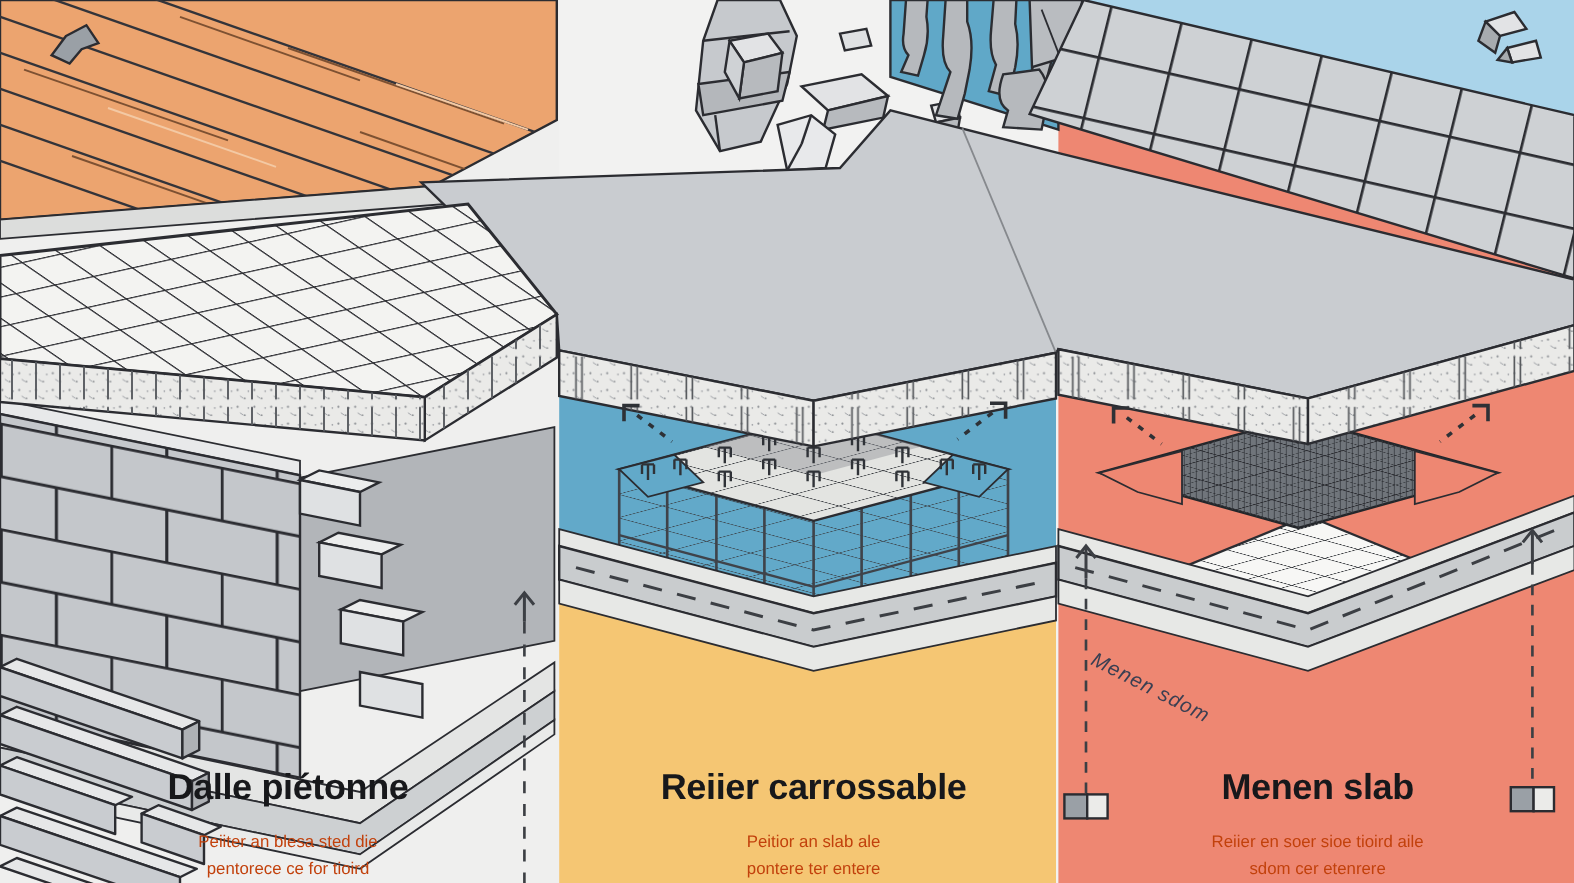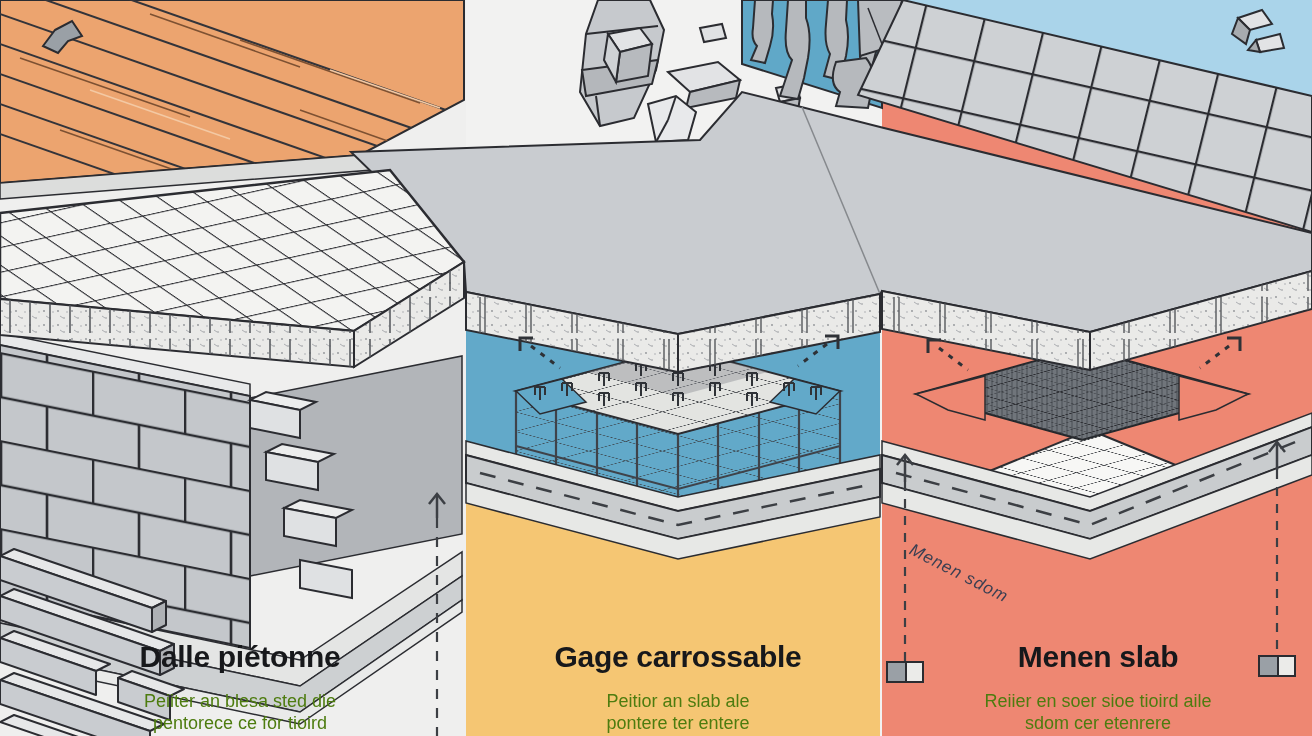--- a/index.html
+++ b/index.html
@@ -1,21 +1,21 @@
 <!DOCTYPE html>
 <html><head>
 <meta charset="utf-8">
 <style>
   html,body{margin:0;padding:0;background:#ffffff;}
   .scene{position:relative;width:1312px;height:736px;overflow:hidden;background:#efefee;
          font-family:"Liberation Sans",sans-serif;}
   .scene svg{position:absolute;left:0;top:0;}
   .panel-label{position:absolute;top:612px;text-align:center;margin-top:28px;}
   .panel-label h2{margin:0 0 16px 0;font-size:30px;font-weight:700;letter-spacing:-0.3px;color:#17181b;}
-  .panel-label p{margin:0;font-size:18px;line-height:22px;color:#4d7c0f;}
+  .panel-label p{margin:0;font-size:14px;line-height:22px;color:#c2410c;}
   .label-left{left:20px;width:440px;}
   .label-mid{left:478px;width:400px;}
   .label-right{left:888px;width:420px;}
   .handwritten{position:absolute;left:915px;top:540px;width:180px;
                font-size:17px;font-style:italic;letter-spacing:1px;color:#3a3f52;
                transform:rotate(27deg);transform-origin:left top;}
 </style>
 </head>
 <body>
 
@@ -343,21 +343,21 @@
 
   <div class="panel-label label-left">
     <h2>Dalle piétonne</h2>
     <p>
       <span>Peiiter an blesa sted die</span><br>
       <span>pentorece ce for tioird</span>
     </p>
   </div>
 
   <div class="panel-label label-mid">
-    <h2>Gage carrossable</h2>
+    <h2>Reiier carrossable</h2>
     <p>
       <span>Peitior an slab ale</span><br>
       <span>pontere ter entere</span>
     </p>
   </div>
 
   <div class="panel-label label-right">
     <h2>Menen slab</h2>
     <p>
       <span>Reiier en soer sioe tioird aile</span><br>

